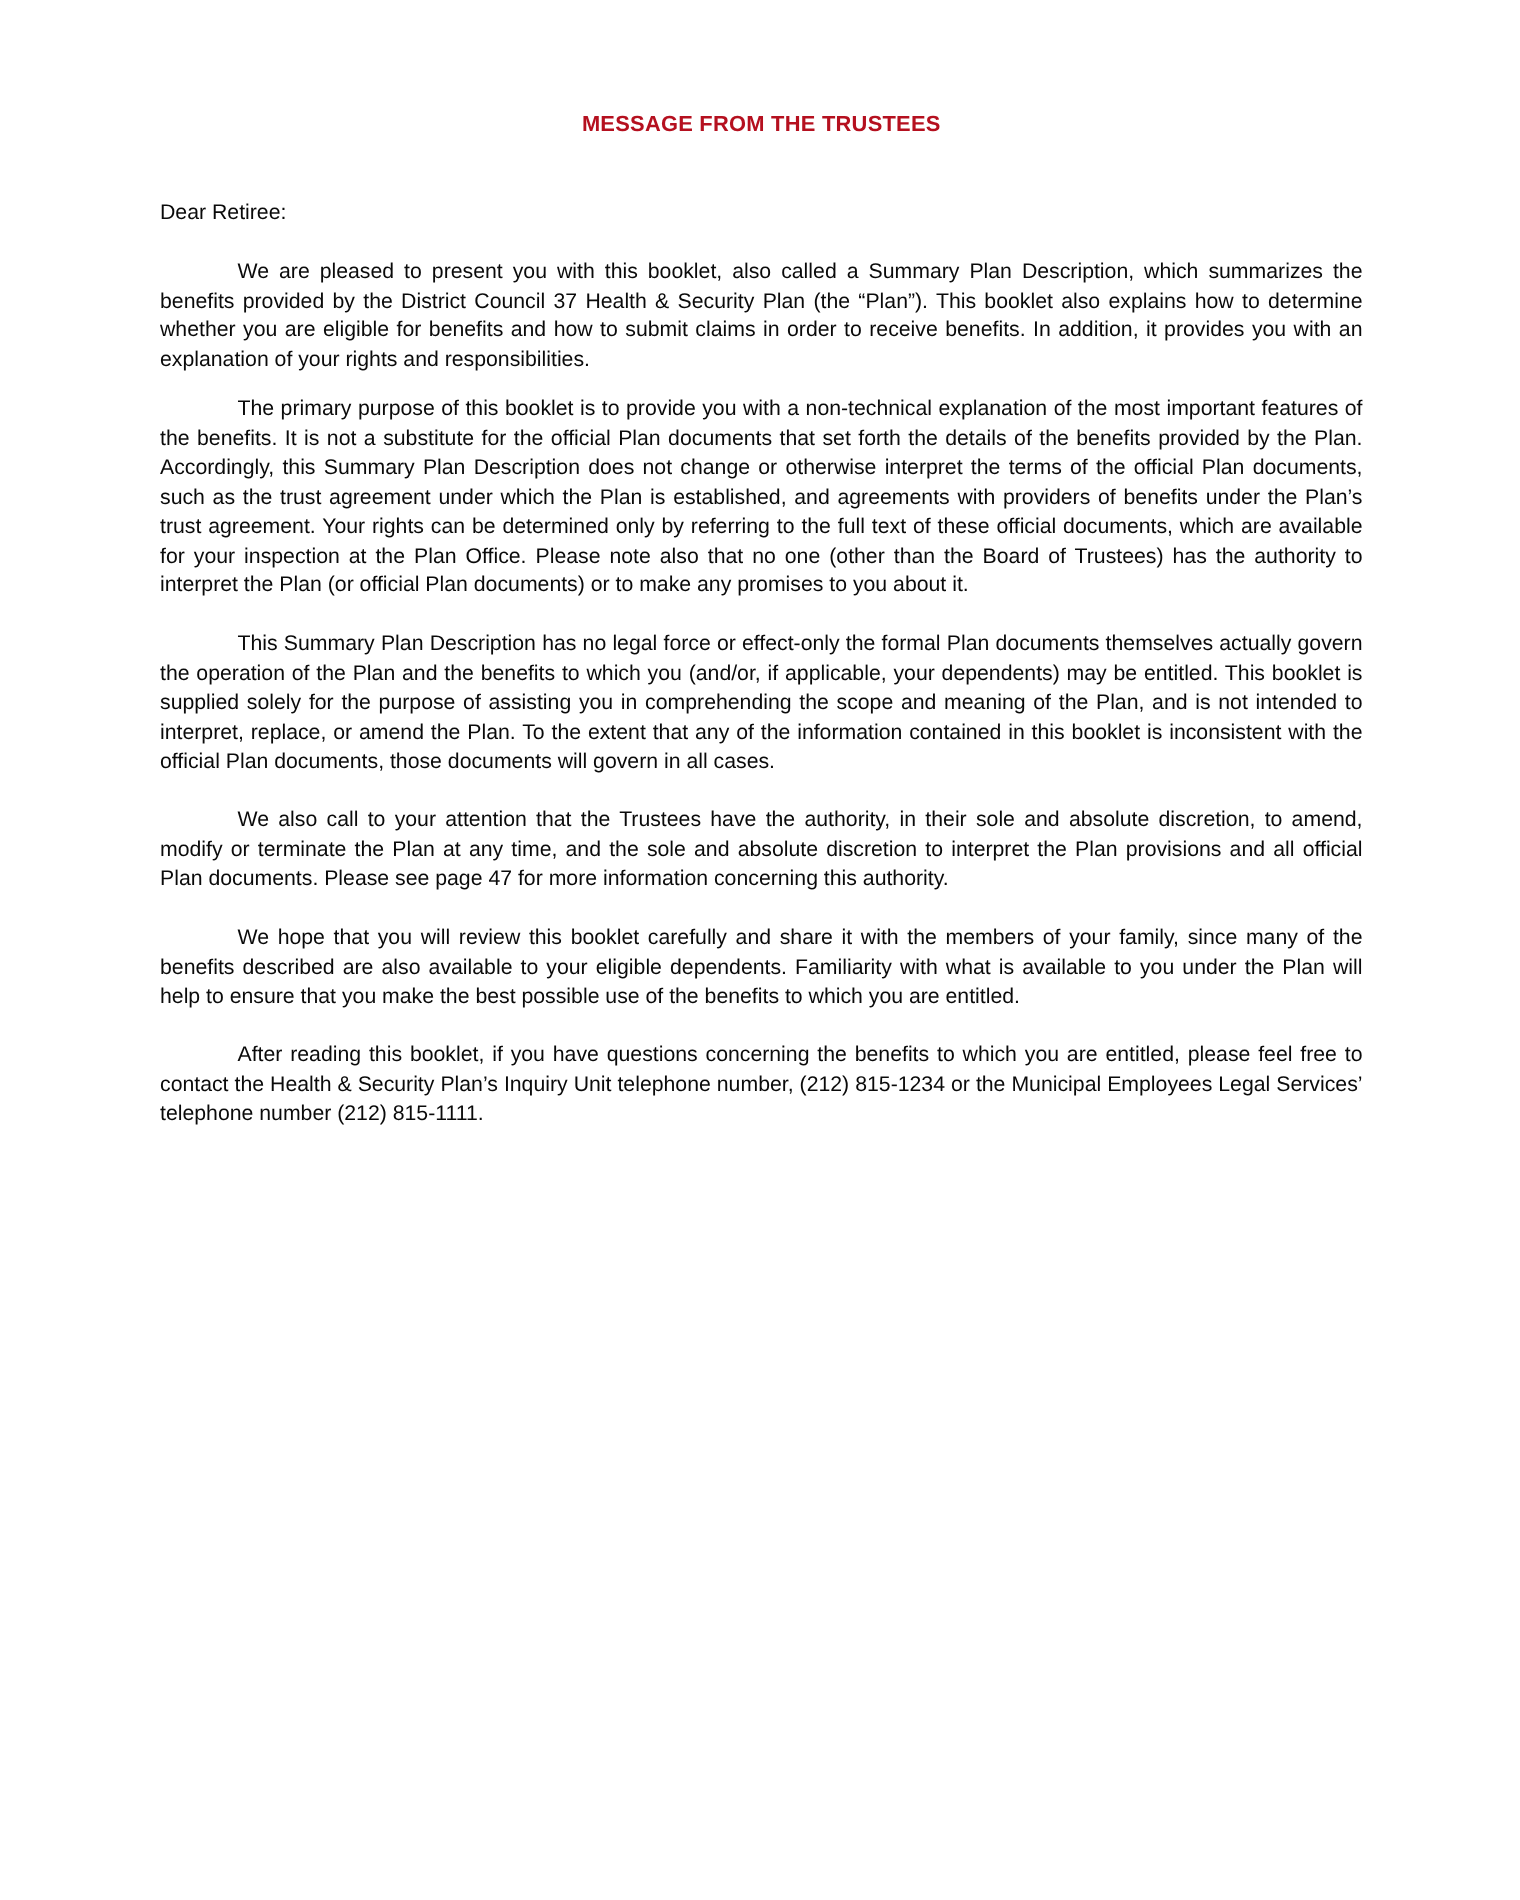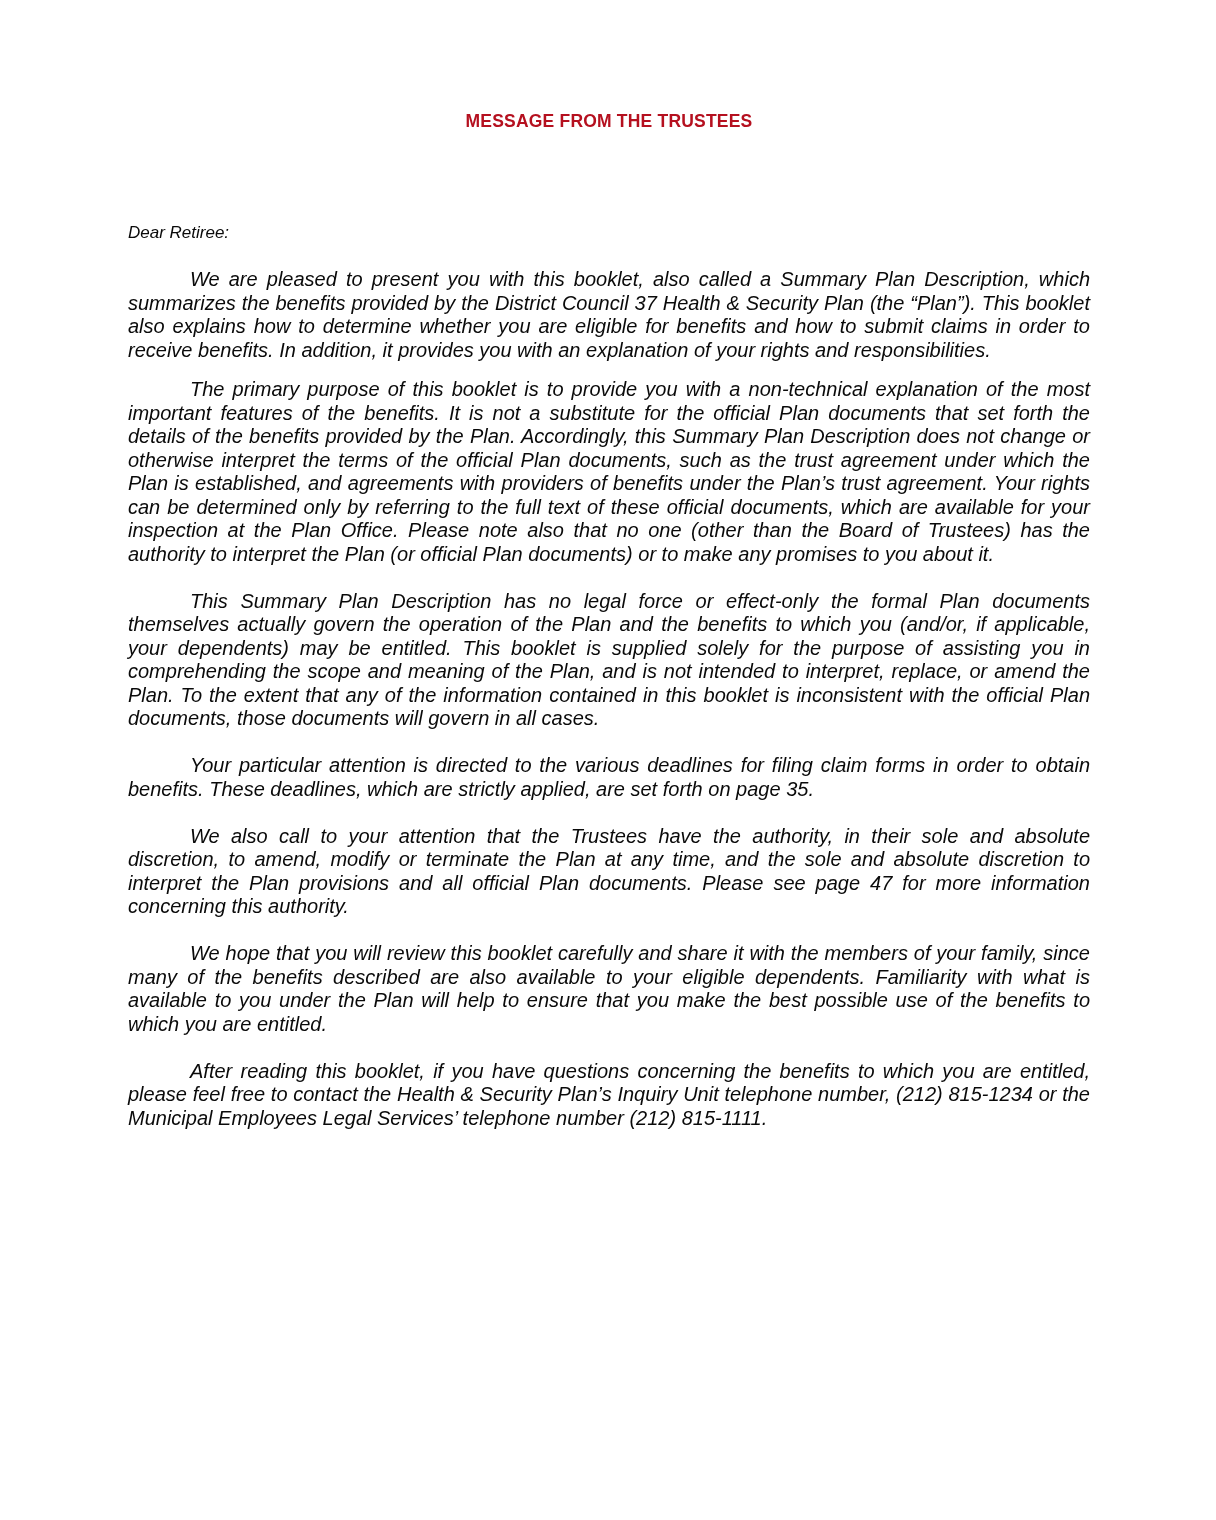--- a/index.html
+++ b/index.html
@@ -17,40 +17,38 @@
     overflow: hidden;
   }
   .content {
     position: absolute;
     left: 128px;
     right: 126px;
     top: 0;
   }
   .doc-title {
     margin: 0;
-    padding-top: 110px;
+    padding-top: 88px;
     text-align: center;
     font-size: 17.5px;
     font-weight: bold;
     letter-spacing: 0.2px;
     line-height: 22px;
   }
   .salutation {
-    margin: 89px 0 0 0;
+    margin: 48px 0 0 0;
     font-size: 17px;
     line-height: 23.5px;
-    font-style: italic;
   }
   p.body-para {
     margin: 23.5px 0 0 0;
-    font-size: 20px;
+    font-size: 17px;
     line-height: 23.5px;
     text-align: justify;
     text-indent: 62px;
-    font-style: italic;
   }
   p.body-para.flush-next {
     
     margin-bottom: 0;
   }
   p.body-para.no-gap {
     
     margin-top: 16px;
   }
 </style>
@@ -62,21 +60,20 @@
     <h1 class="doc-title" style="color: rgb(181, 16, 31);">MESSAGE FROM THE TRUSTEES</h1>
 
     <p class="salutation">Dear Retiree:</p>
 
     <p class="body-para flush-next">We are pleased to present you with this booklet, also called a Summary Plan Description, which summarizes the benefits provided by the District Council 37 Health &amp; Security Plan (the “Plan”).  This booklet also explains how to determine whether you are eligible for benefits and how to submit claims in order to receive benefits.  In addition, it provides you with an explanation of your rights and responsibilities.</p>
 
     <p class="body-para no-gap">The primary purpose of this booklet is to provide you with a non-technical explanation of the most important features of the benefits.  It is not a substitute for the official Plan documents that set forth the details of the benefits provided by the Plan.  Accordingly, this Summary Plan Description does not change or otherwise interpret the terms of the official Plan documents, such as the trust agreement under which the Plan is established, and agreements with providers of benefits under the Plan’s trust agreement. Your rights can be determined only by referring to the full text of these official documents, which are available for your inspection at the Plan Office. Please note also that no one (other than the Board of Trustees) has the authority to interpret the Plan (or official Plan documents) or to make any promises to you about it.</p>
 
     <p class="body-para">This Summary Plan Description has no legal force or effect-only the formal Plan documents themselves actually govern the operation of the Plan and the benefits to which you (and/or, if applicable, your dependents) may be entitled.  This booklet is supplied solely for the purpose of assisting you in comprehending the scope and meaning of the Plan, and is not intended to interpret, replace, or amend the Plan.  To the extent that any of the information contained in this booklet is inconsistent with the official Plan documents, those documents will govern in all cases.</p>
 
-    <p class="body-para">Your particular attention is directed to the various deadlines for filing claim forms in order to obtain benefits.  These deadlines, which are strictly applied, are set forth on page 35.</p>
 
     <p class="body-para">We also call to your attention that the Trustees have the authority, in their sole and absolute discretion, to amend, modify or terminate the Plan at any time, and the sole and absolute discretion to interpret the Plan provisions and all official Plan documents.  Please see page 47 for more information concerning this authority.</p>
 
     <p class="body-para">We hope that you will review this booklet carefully and share it with the members of your family, since many of the benefits described are also available to your eligible dependents.  Familiarity with what is available to you under the Plan will help to ensure that you make the best possible use of the benefits to which you are entitled.</p>
 
     <p class="body-para">After reading this booklet, if you have questions concerning the benefits to which you are entitled, please feel free to contact the Health &amp; Security Plan’s Inquiry Unit telephone number, (212) 815-1234 or the Municipal Employees Legal Services’ telephone number (212) 815-1111.</p>
   </div>
 </div>
 
 </body></html>

